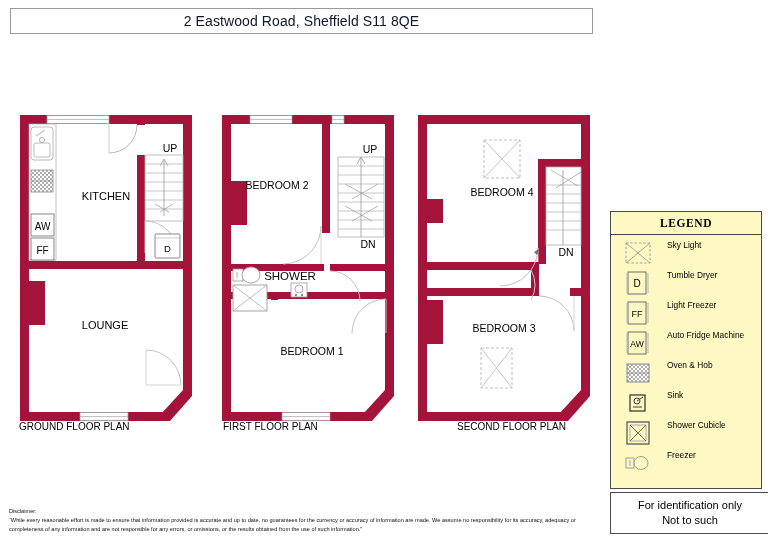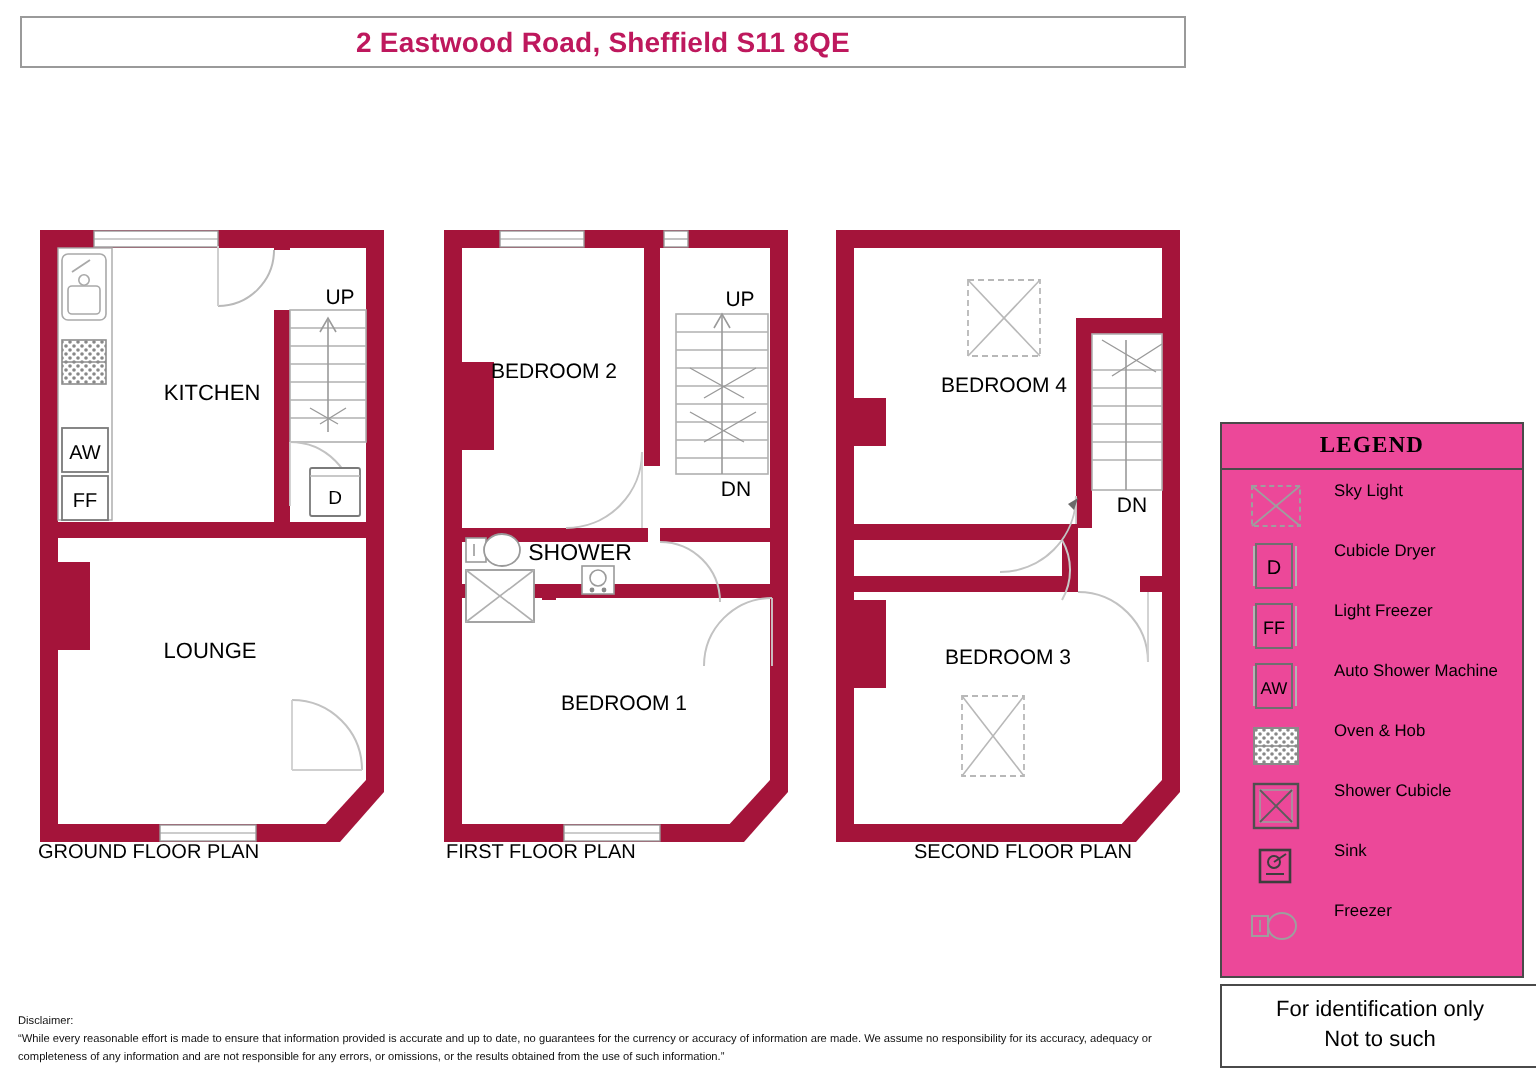--- a/index.html
+++ b/index.html
@@ -29,22 +29,22 @@
     height: 26px;
     border: 1px solid #9a9a9a;
     background: #ffffff;
     box-sizing: border-box;
     display: flex;
     align-items: center;
     justify-content: center;
   }
   .title-bar .title-text {
     font-size: 14px;
-    font-weight: bold;
-    color: #be185d;
+    font-weight: normal;
+    color: #0f172a;
     letter-spacing: 0.1px;
   }
 
   
   .plan-svg { position: absolute; left: 0; top: 0; }
 
   
   .floor-label {
     position: absolute;
     font-size: 10px;
@@ -55,21 +55,21 @@
 
   
   .legend-box {
     position: absolute;
     left: 610px;
     top: 211px;
     width: 152px;
     height: 278px;
     border: 1px solid #4a4a4a;
     box-sizing: border-box;
-    background: #ec4899;
+    background: #fef9c3;
   }
   .legend-header {
     height: 22px;
     border-bottom: 1px solid #4a4a4a;
     display: flex;
     align-items: center;
     justify-content: center;
     font-size: 11.5px;
     font-weight: bold;
     font-family: "Liberation Serif", serif;
@@ -433,21 +433,21 @@
 
       <div class="legend-row">
         <span class="legend-sym">
           <svg width="26" height="24" viewBox="0 0 26 24">
             <rect x="3" y="1" width="18" height="22" fill="none" stroke="#6f6f6f" stroke-width="1"></rect>
             <line x1="2" y1="2" x2="2" y2="22" stroke="#b4b4b4" stroke-width="1"></line>
             <line x1="23" y1="2" x2="23" y2="22" stroke="#b4b4b4" stroke-width="1"></line>
             <text x="12" y="16" font-family="Liberation Sans, sans-serif" font-size="10" fill="#000" text-anchor="middle">D</text>
           </svg>
         </span>
-        <span class="legend-text">Cubicle Dryer</span>
+        <span class="legend-text">Tumble Dryer</span>
       </div>
 
       <div class="legend-row">
         <span class="legend-sym">
           <svg width="26" height="24" viewBox="0 0 26 24">
             <rect x="3" y="1" width="18" height="22" fill="none" stroke="#6f6f6f" stroke-width="1"></rect>
             <line x1="2" y1="2" x2="2" y2="22" stroke="#b4b4b4" stroke-width="1"></line>
             <line x1="23" y1="2" x2="23" y2="22" stroke="#b4b4b4" stroke-width="1"></line>
             <text x="12" y="16" font-family="Liberation Sans, sans-serif" font-size="9" fill="#000" text-anchor="middle">FF</text>
           </svg>
@@ -457,59 +457,59 @@
 
       <div class="legend-row">
         <span class="legend-sym">
           <svg width="26" height="24" viewBox="0 0 26 24">
             <rect x="3" y="1" width="18" height="22" fill="none" stroke="#6f6f6f" stroke-width="1"></rect>
             <line x1="2" y1="2" x2="2" y2="22" stroke="#b4b4b4" stroke-width="1"></line>
             <line x1="23" y1="2" x2="23" y2="22" stroke="#b4b4b4" stroke-width="1"></line>
             <text x="12" y="16" font-family="Liberation Sans, sans-serif" font-size="8.5" fill="#000" text-anchor="middle">AW</text>
           </svg>
         </span>
-        <span class="legend-text">Auto Shower Machine</span>
+        <span class="legend-text">Auto Fridge Machine</span>
       </div>
 
       <div class="legend-row">
         <span class="legend-sym">
           <svg width="26" height="22" viewBox="0 0 26 22">
             <rect x="2" y="2" width="22" height="18" fill="url(#hobPat)" stroke="#8a8a8a" stroke-width="1"></rect>
             <line x1="2" y1="11" x2="24" y2="11" stroke="#8a8a8a" stroke-width="0.8"></line>
           </svg>
         </span>
         <span class="legend-text">Oven &amp; Hob</span>
+      </div>
+
+      <div class="legend-row">
+        <span class="legend-sym">
+          <svg width="26" height="22" viewBox="0 0 26 22">
+            <rect x="5" y="3" width="15" height="16" fill="none" stroke="#3d3d3d" stroke-width="1.3"></rect>
+            <circle cx="12" cy="9" r="3" fill="none" stroke="#3d3d3d" stroke-width="1"></circle>
+            <path d="M12,9 L18,5" stroke="#3d3d3d" stroke-width="1"></path>
+            <line x1="8" y1="15" x2="17" y2="15" stroke="#3d3d3d" stroke-width="1"></line>
+          </svg>
+        </span>
+        <span class="legend-text">Sink</span>
       </div>
 
       <div class="legend-row">
         <span class="legend-sym">
           <svg width="26" height="24" viewBox="0 0 26 24">
             <rect x="2" y="1" width="22" height="22" fill="none" stroke="#4f4f4f" stroke-width="1.2"></rect>
             <rect x="5" y="4" width="16" height="16" fill="none" stroke="#9e9e9e" stroke-width="0.8"></rect>
             <line x1="5" y1="4" x2="21" y2="20" stroke="#5c5c5c" stroke-width="0.9"></line>
             <line x1="21" y1="4" x2="5" y2="20" stroke="#5c5c5c" stroke-width="0.9"></line>
           </svg>
         </span>
         <span class="legend-text">Shower Cubicle</span>
       </div>
 
       <div class="legend-row">
         <span class="legend-sym">
-          <svg width="26" height="22" viewBox="0 0 26 22">
-            <rect x="5" y="3" width="15" height="16" fill="none" stroke="#3d3d3d" stroke-width="1.3"></rect>
-            <circle cx="12" cy="9" r="3" fill="none" stroke="#3d3d3d" stroke-width="1"></circle>
-            <path d="M12,9 L18,5" stroke="#3d3d3d" stroke-width="1"></path>
-            <line x1="8" y1="15" x2="17" y2="15" stroke="#3d3d3d" stroke-width="1"></line>
-          </svg>
-        </span>
-        <span class="legend-text">Sink</span>
-      </div>
-
-      <div class="legend-row">
-        <span class="legend-sym">
           <svg width="28" height="20" viewBox="0 0 28 20">
             <rect x="2" y="5" width="8" height="10" fill="none" stroke="#9e9e9e" stroke-width="1"></rect>
             <line x1="6" y1="7" x2="6" y2="13" stroke="#9e9e9e" stroke-width="0.9"></line>
             <ellipse cx="17" cy="10" rx="7" ry="6.5" fill="none" stroke="#9e9e9e" stroke-width="1"></ellipse>
           </svg>
         </span>
         <span class="legend-text">Freezer</span>
       </div>
 
     </div>

